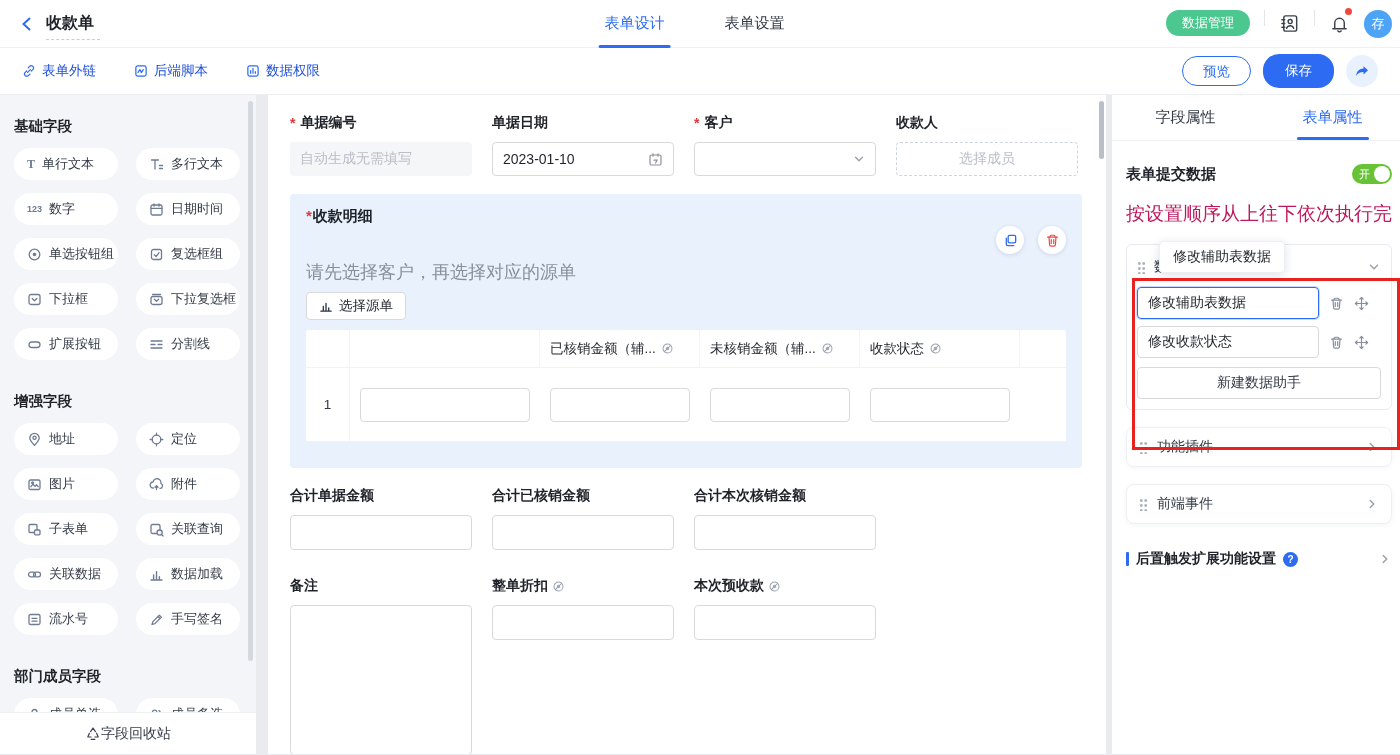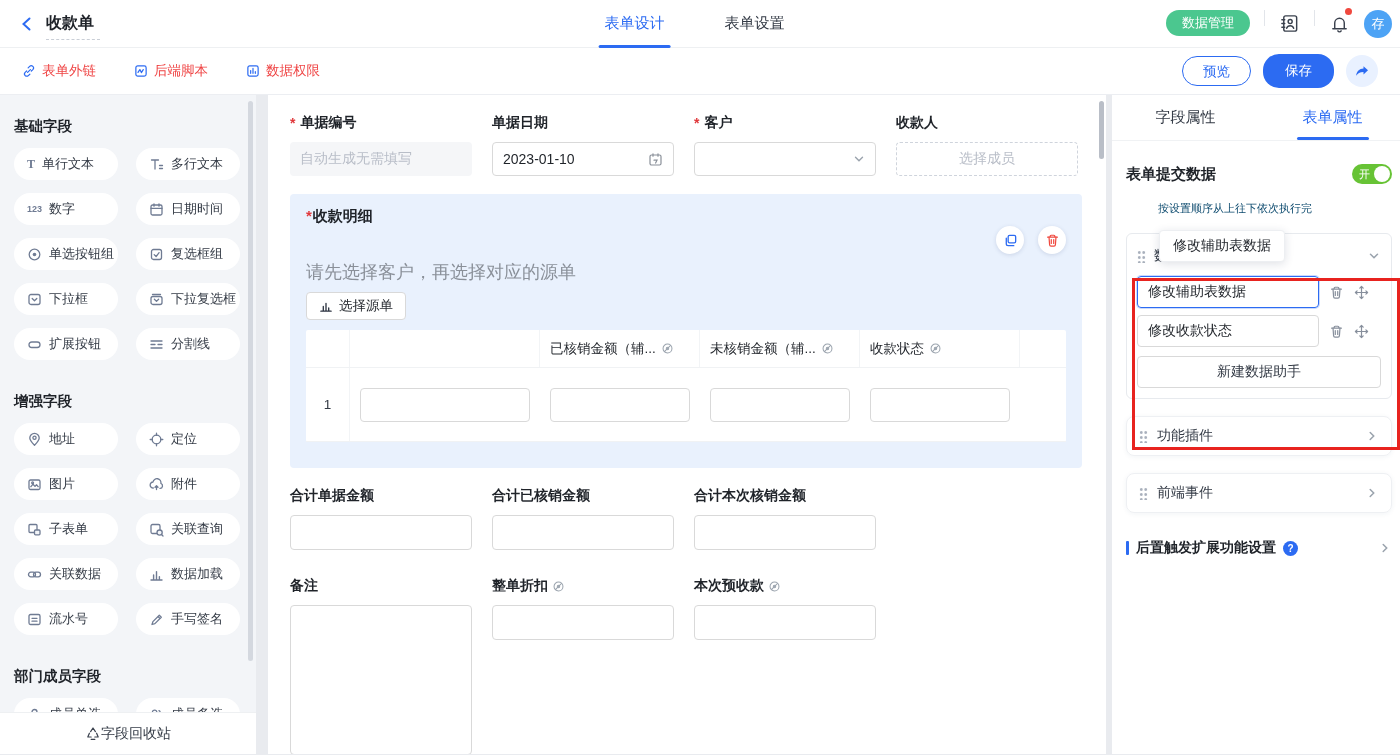--- a/index.html
+++ b/index.html
@@ -21,21 +21,21 @@
   .tb-right { margin-left:auto; display:flex; gap:14px; padding-right:8px; }
   .btn-green { background:#4bc78f; color:#fff; border:none; height:26px; padding:0 16px; border-radius:14px; font-size:13px; cursor:pointer; }
   .vdiv { width:1px; height:16px; background:#e2e5ea; }
   .bell-wrap { position:relative; }
   .bell-dot { position:absolute; top:-2px; right:-2px; width:7px; height:7px; background:#f0483e; border-radius:50%; }
   .avatar { width:28px; height:28px; border-radius:50%; background:#4da3f5; color:#fff; font-size:13px; display:flex; align-items:center; justify-content:center; cursor:pointer; }
 
   
   .toolbar { height:47px; background:#fff; display:flex; align-items:center; border-bottom:1px solid #eceef2; }
   .tl-links { display:flex; align-items:center; gap:38px; padding-left:22px; }
-  .tl-link { display:flex; align-items:center; gap:6px; color:#ef4444; font-size:13.5px; cursor:pointer; }
+  .tl-link { display:flex; align-items:center; gap:6px; color:#1d4ed8; font-size:13.5px; cursor:pointer; }
   .tl-right { margin-left:auto; display:flex; align-items:center; gap:12px; padding-right:22px; }
   .btn-outline { height:30px; padding:6px 20px; border-radius:16px; border:1px solid #2c6bf2; color:#2c6bf2; background:#fff; font-size:13.5px; cursor:pointer; }
   .btn-primary { height:34px; padding:0 22px; border-radius:16px; border:none; color:#fff; background:#2c6bf2; font-size:13.5px; cursor:pointer; }
   .btn-share { width:32px; height:32px; border-radius:50%; background:#e9f1ff; border:none; display:flex; align-items:center; justify-content:center; cursor:pointer; }
 
   
   .page { display:flex; height:659px; }
 
   
   .sidebar { width:256px; background:#f3f5f8; position:relative; flex:none; }
@@ -89,21 +89,21 @@
   .p-tabs { display:flex; height:46px; border-bottom:1px solid #f0f2f4; margin:0 -14px; }
   .p-tab { flex:1; display:flex; align-items:center; justify-content:center; font-size:15px; color:#333a45; position:relative; cursor:pointer; }
   .p-tab.active { color:#2c6bf2; }
   .p-tab.active::after { content:""; position:absolute; bottom:0; left:50%; transform:translateX(-50%); width:72px; height:3px; background:#2c6bf2; border-radius:2px; }
   .btn-done { margin-top:14px; width:100%; height:28px; background:#2c6bf2; border:none; border-radius:4px; color:#fff; font-size:14px; cursor:pointer; }
   .p-submit { margin-top:23px; display:flex; align-items:center; }
   .p-submit-label { font-size:15px; font-weight:700; }
   .toggle { margin-left:auto; width:40px; height:20px; border-radius:10px; background:#67c335; position:relative; cursor:pointer; }
   .toggle-text { position:absolute; left:7px; top:3.5px; color:#fff; font-size:11px; line-height:13px; }
   .toggle-knob { position:absolute; right:2px; top:2px; width:16px; height:16px; background:#fff; border-radius:50%; }
-  .p-desc { margin-top:17px; font-size:11px; color:#0c4a6e;margin-left:32px; }
+  .p-desc { margin-top:17px; font-size:19px; color:#be185d; }
 
   .asst-card { margin-top:17px; border:1px solid #e7eaee; border-radius:6px; padding:9px 10px 10px; position:relative; }
   .asst-head { height:26px; display:flex; align-items:center; gap:8px; }
   .asst-head-txt { font-size:14px; color:#333a45; }
   .asst-head .chev { margin-left:auto; }
   .tooltip { position:absolute; left:32px; top:-4px; background:#fff; border:1px solid #edeff2; box-shadow:0 2px 10px rgba(30,40,80,.14); border-radius:4px; padding:6px 13px; font-size:14px; color:#1f2329; white-space:nowrap; z-index:3; }
   .asst-row { display:flex; align-items:center; gap:10px; margin-top:7px; }
   .asst-inp { flex:none; width:182px; height:32px; border:1px solid #d9d9d9; border-radius:4px; display:flex; align-items:center; padding:0 10px; font-size:14px; color:#1f2329; }
   .asst-inp.focused { border:1px solid #2c6bf2; box-shadow:0 0 0 1px rgba(44,107,242,.25); }
   .asst-newbtn { margin-top:9px; width:100%; height:32px; background:#fff; border:1px solid #d9d9d9; border-radius:4px; font-size:14px; color:#333a45; cursor:pointer; }

